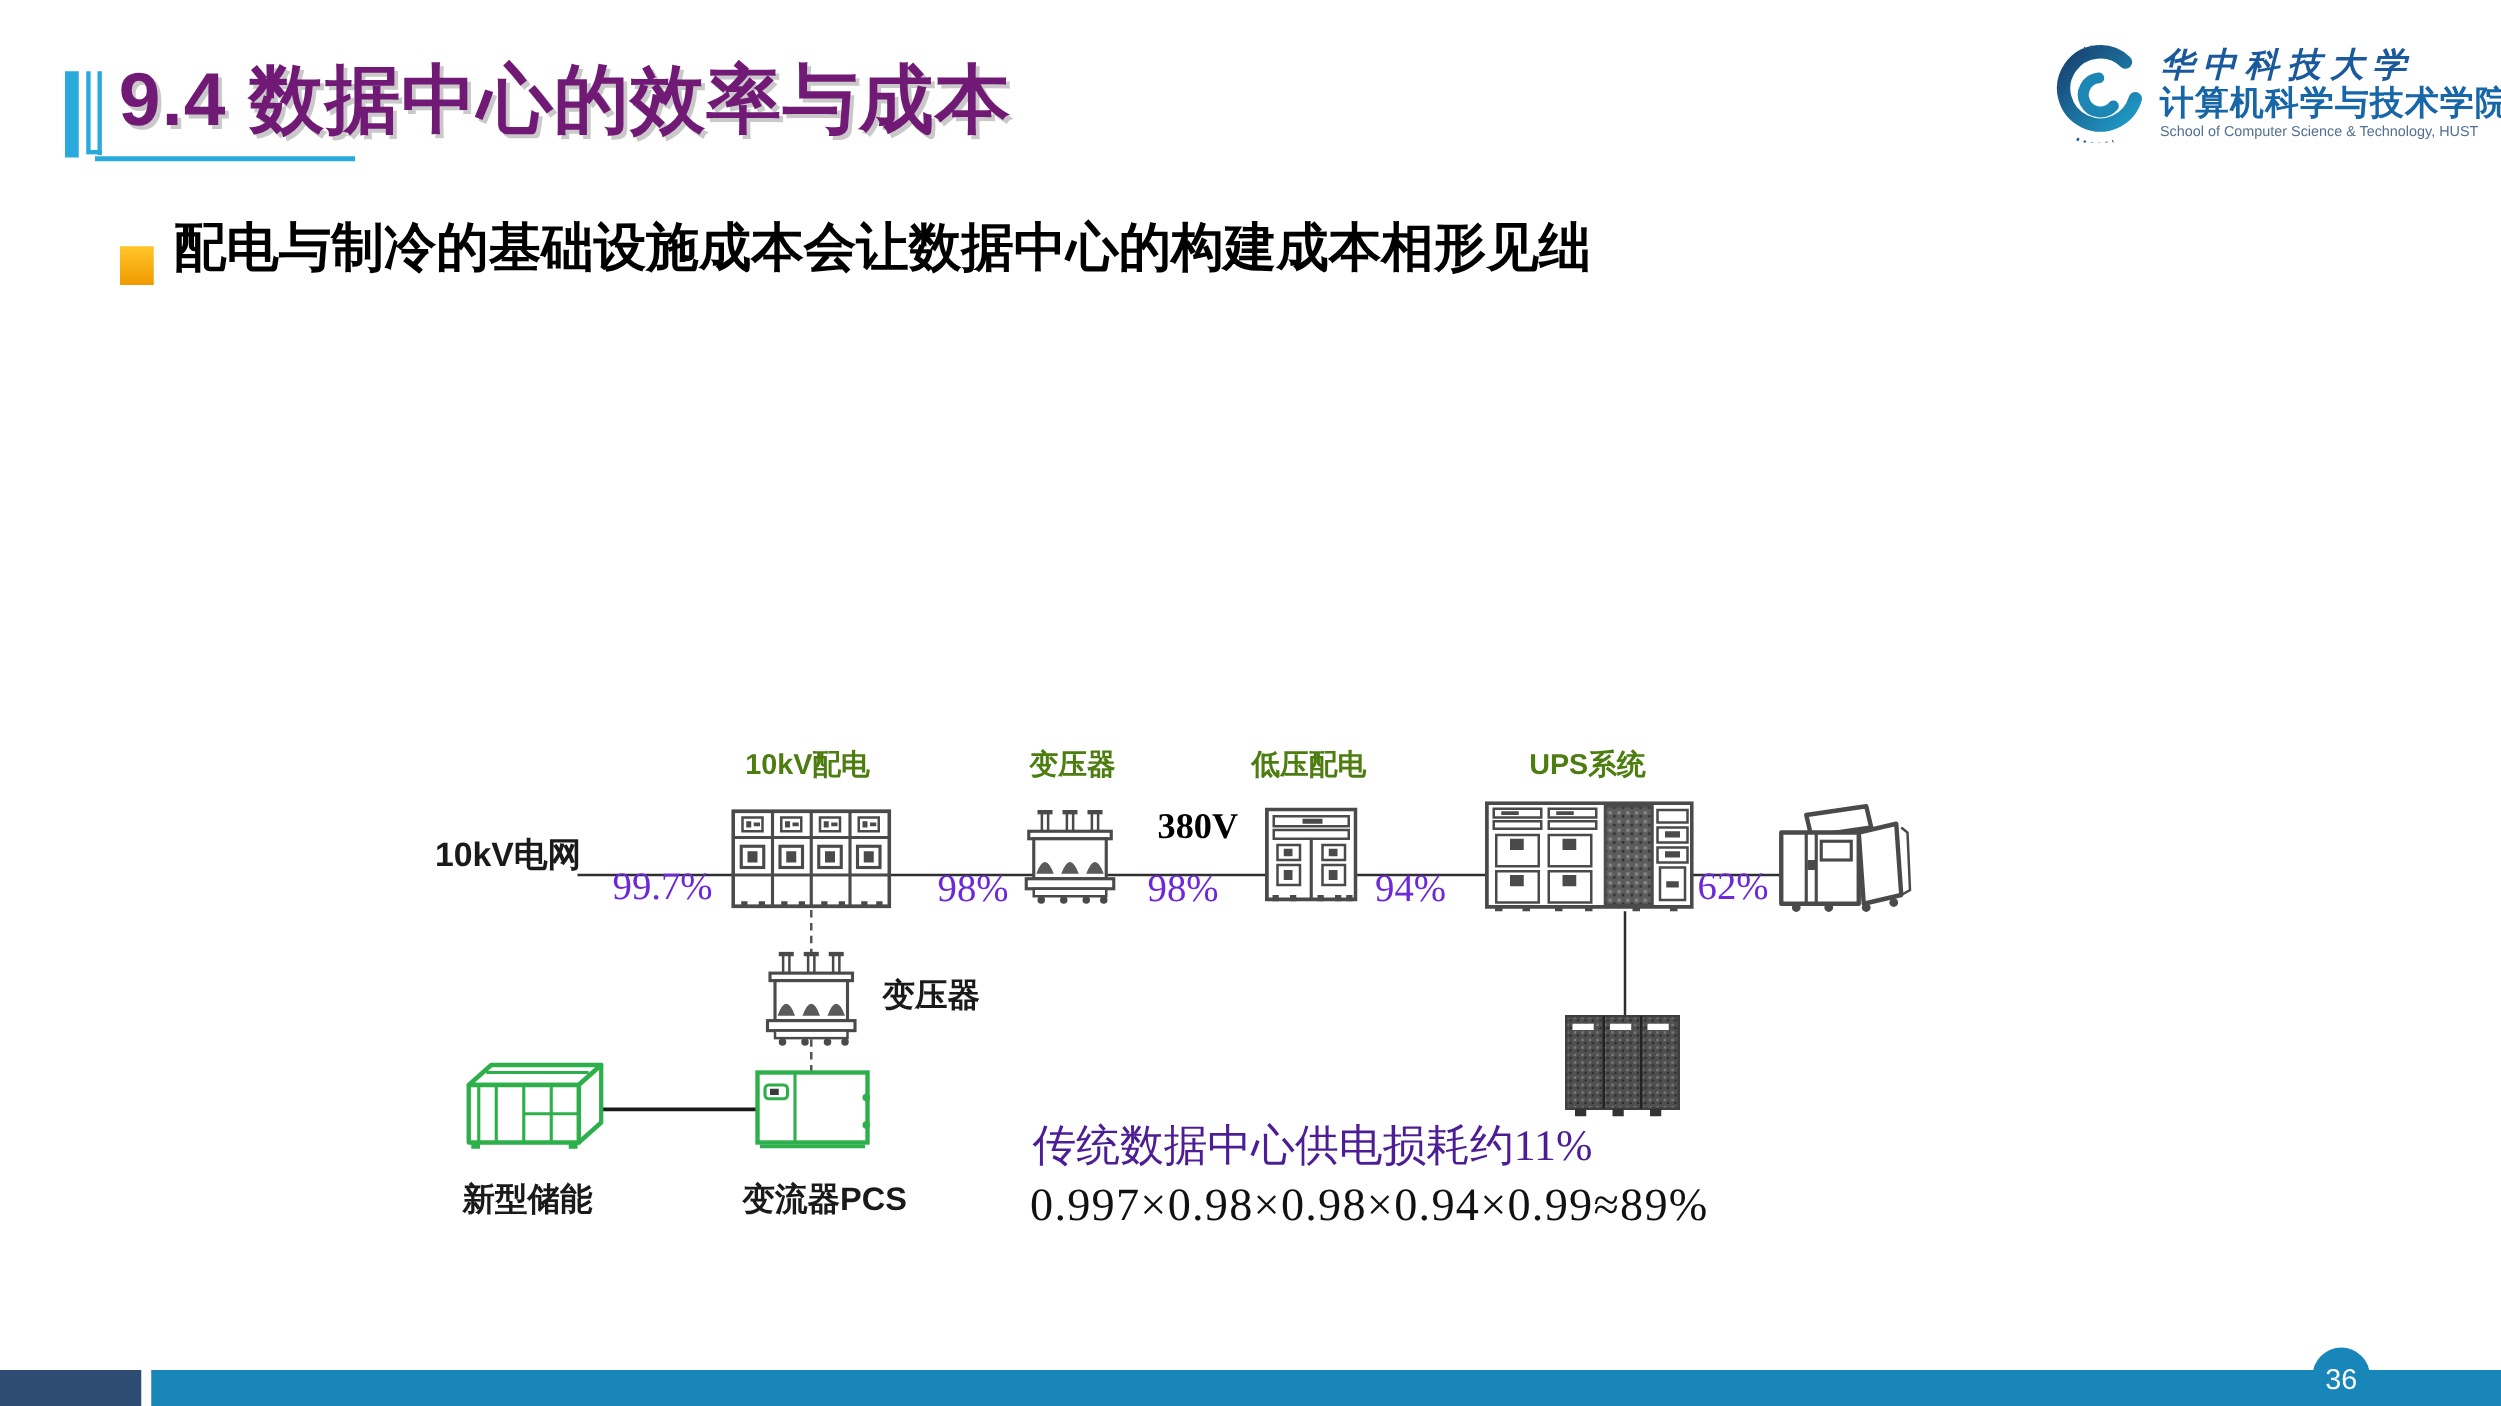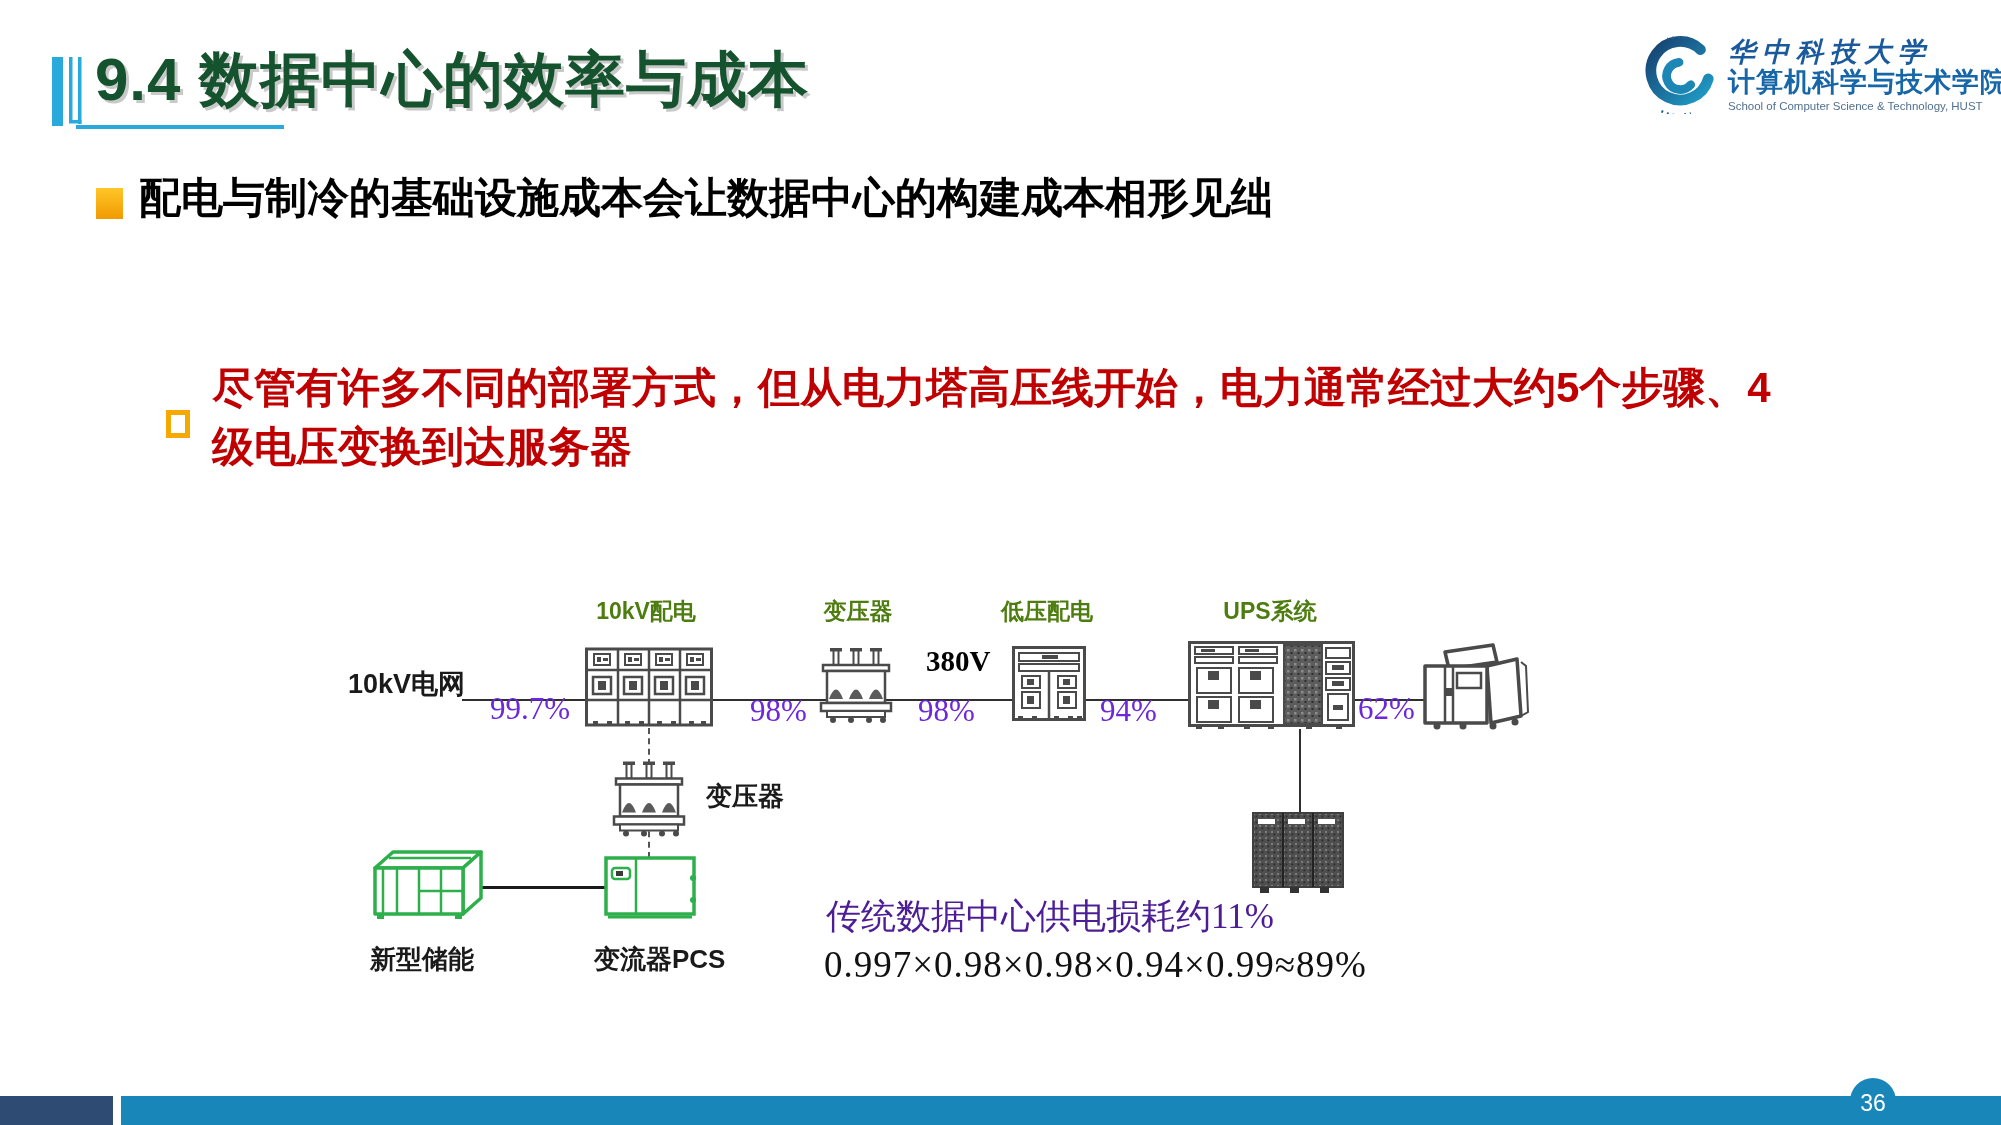--- a/index.html
+++ b/index.html
@@ -3,32 +3,32 @@
 <meta charset="utf-8">
 <style>
   html,body{margin:0;padding:0;background:#fff;}
   #slide{
     position:relative;width:2001px;height:1125px;background:#ffffff;overflow:hidden;
     font-family:"Liberation Sans",sans-serif;
   }
   .abs{position:absolute;}
   
   .title{
-    left:95px;top:50px;font-size:60px;font-weight:bold;color:#14532d;
+    left:95px;top:50px;font-size:60px;font-weight:bold;color:#701a75;
     letter-spacing:1px;line-height:1;white-space:nowrap;
     text-shadow:3px 3px 0 #c9c9c9;
   }
   .logo{left:1640px;top:36px;display:flex;align-items:center;gap:10px;}
   .logo-text{display:flex;flex-direction:column;line-height:1.05;}
   .logo-cn1{font-family:"Liberation Serif",serif;font-style:italic;font-weight:bold;
     font-size:27px;color:#1a5a9c;letter-spacing:7px;white-space:nowrap;}
   .logo-cn2{font-size:27px;font-weight:bold;color:#1766a8;letter-spacing:1px;white-space:nowrap;margin-top:2px;}
   .logo-en{font-size:11.5px;color:#51708f;white-space:nowrap;margin-top:3px;}
   
-  .bullet-row{display:flex;align-items:center;}
+  .bullet-row{display:flex;align-items:flex-end;}
   .bullet-sq{width:27px;height:31px;background:linear-gradient(#FFC629,#F09A00);
     margin:11px 16px 0 0;flex:none;}
   .bullet-text{font-size:42px;font-weight:bold;color:#000;line-height:60px;white-space:nowrap;}
   .sub-sq{width:14px;height:18px;border:5px solid #F5A800;margin:13px 22px 0 0;flex:none;background:#fff;}
   .sub-text{font-size:42px;font-weight:bold;color:#C00000;line-height:59px;width:1575px;}
   
   .hline{border-top:2px solid #2f2f2f;height:0;}
   .thickline{border-top:3px solid #1a1a1a;height:0;}
   .vline{border-left:2px solid #2f2f2f;width:0;}
   .vdash{border-left:2px dashed #555;width:0;}
@@ -79,24 +79,20 @@
       <span class="logo-en">School of Computer Science &amp; Technology, HUST</span>
     </div>
   </div>
 
   <div class="abs bullet-row" style="left:96px;top:168px">
     <div class="bullet-sq"></div>
     <div class="bullet-text">配电与制冷的基础设施成本会让数据中心的构建成本相形见绌</div>
   </div>
 
 
-  <div class="abs bullet-row" style="left:166px;top:358px">
-    <div class="sub-sq"></div>
-    <div class="sub-text">尽管有许多不同的部署方式，但从电力塔高压线开始，电力通常经过大约5个步骤、4级电压变换到达服务器</div>
-  </div>
 
   <div class="abs hline" style="left:462px;top:699px;width:962px"></div>
   <div class="abs vdash" style="left:648px;top:728px;height:130px"></div>
   <div class="abs vline" style="left:1299px;top:729px;height:84px"></div>
   <div class="abs thickline" style="left:482px;top:886px;width:124px"></div>
 
   <svg class="abs" style="left:585px;top:645px" width="128" height="85" viewBox="0 0 128 85">
     <rect x="1.5" y="4" width="125" height="76" fill="#fff" stroke="#4a4a4a" stroke-width="3"></rect>
     <line x1="33" y1="4" x2="33" y2="80" stroke="#4a4a4a" stroke-width="2.5"></line>
     <line x1="64" y1="4" x2="64" y2="80" stroke="#4a4a4a" stroke-width="2.5"></line>

